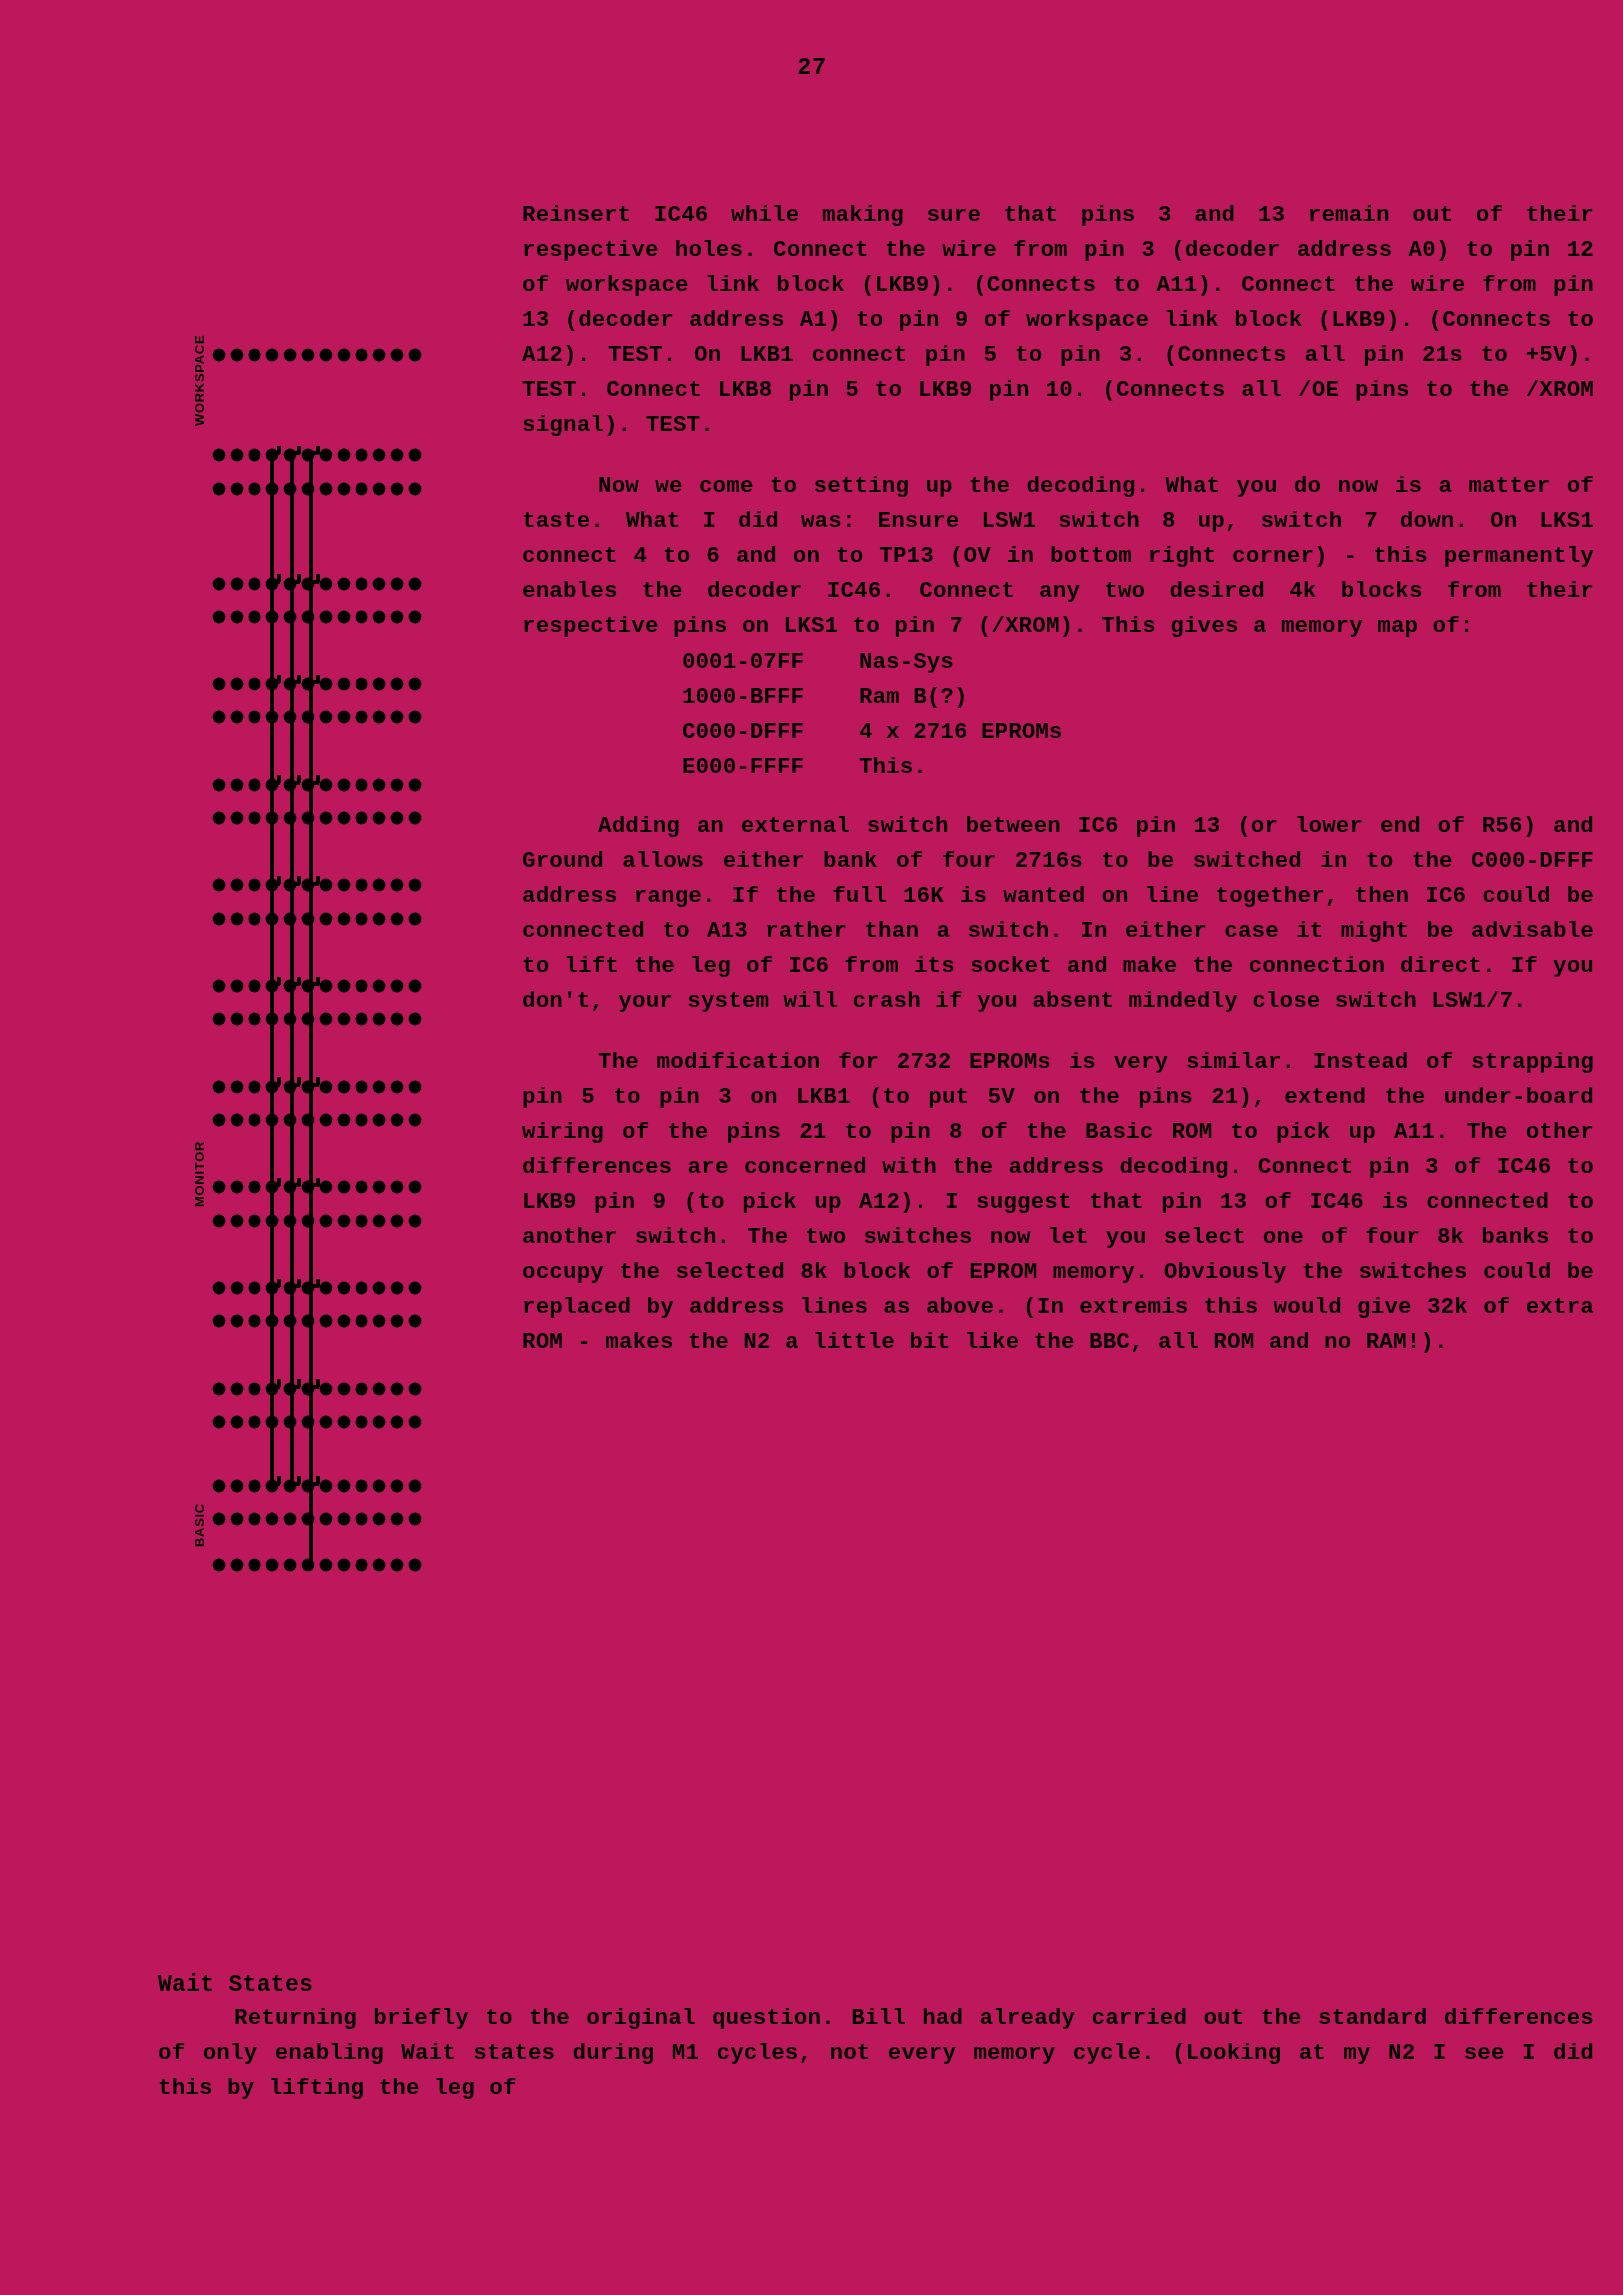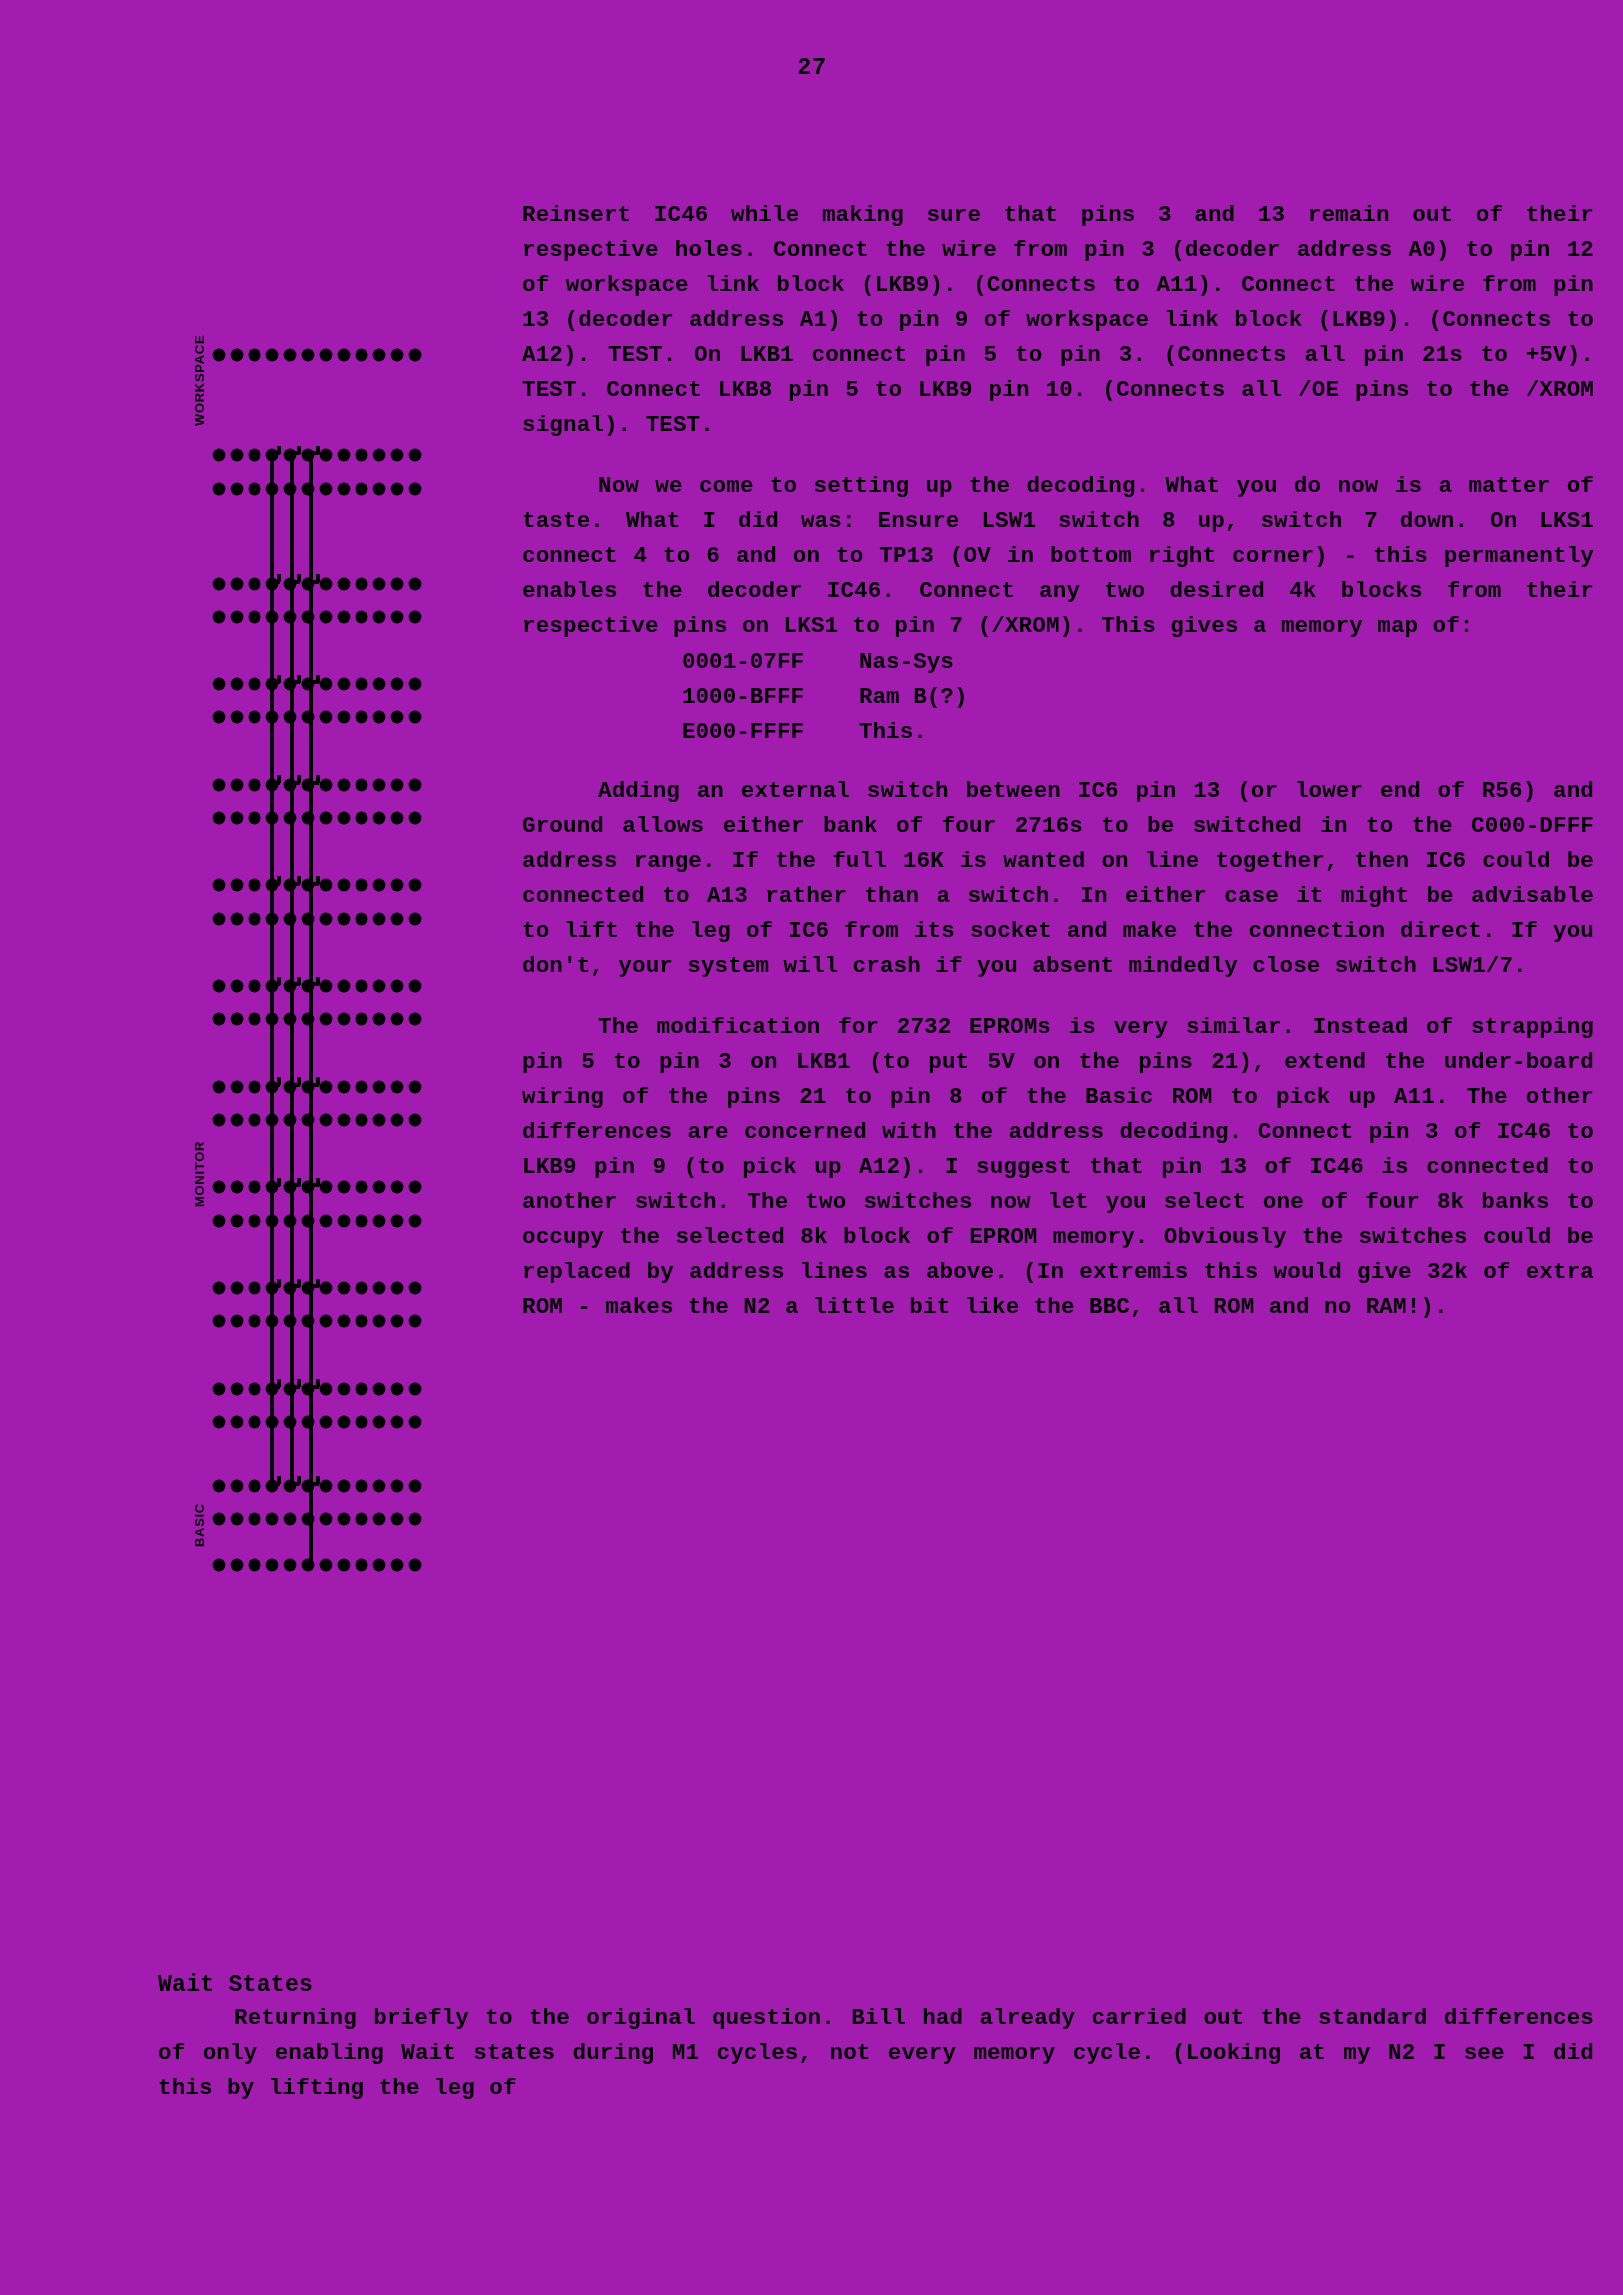--- a/index.html
+++ b/index.html
@@ -2,21 +2,21 @@
 <html style="font-size:11px"><head>
 <meta charset="utf-8">
 <style>
   html,body{margin:0;padding:0;background:#fff;}
   body{
     width:1624px;height:2295px;position:relative;overflow:hidden;
     font-family:"Liberation Mono","DejaVu Sans Mono",monospace;
     color:#000;
     -webkit-font-smoothing:none;
   }
-  .page{position:absolute;inset:0;background:#a21caf;}
+  .page{position:absolute;inset:0;background:#be185d;}
 
   
   #page-number{
     position:absolute;top:54px;left:0;width:1624px;text-align:center;
     font-size:23.6px;letter-spacing:0.7px;font-weight:600;
   }
 
   
   #text-column{
     position:absolute;left:522px;top:198px;width:1072px;
@@ -499,20 +499,21 @@
 
   <div id="text-column">
 
     <p class="para">Reinsert IC46 while making sure that pins 3 and 13 remain out of their respective holes. Connect the wire from pin 3 (decoder address A0) to pin 12 of workspace link block (LKB9). (Connects to A11). Connect the wire from pin 13 (decoder address A1) to pin 9 of workspace link block (LKB9). (Connects to A12). TEST. On LKB1 connect pin 5 to pin 3. (Connects all pin 21s to +5V). TEST. Connect LKB8 pin 5 to LKB9 pin 10. (Connects all /OE pins to the /XROM signal). TEST.</p>
 
     <p class="para indent tight">Now we come to setting up the decoding. What you do now is a matter of taste. What I did was: Ensure LSW1 switch 8 up, switch 7 down. On LKS1 connect 4 to 6 and on to TP13 (OV in bottom right corner) - this permanently enables the decoder IC46. Connect any two desired 4k blocks from their respective pins on LKS1 to pin 7 (/XROM). This gives a memory map of:</p>
 
     <div id="memory-map">
         <div class="mm-row"><span class="mm-range">0001-07FF</span><span>Nas-Sys</span></div>
         <div class="mm-row"><span class="mm-range">1000-BFFF</span><span>Ram B(?)</span></div>
+        <div class="mm-row"><span class="mm-range">C000-DFFF</span><span>4 x 2716 EPROMs</span></div>
         <div class="mm-row"><span class="mm-range">E000-FFFF</span><span>This.</span></div>
       </div>
 
     <p class="para indent">Adding an external switch between IC6 pin 13 (or lower end of R56) and Ground allows either bank of four 2716s to be switched in to the C000-DFFF address range. If the full 16K is wanted on line together, then IC6 could be connected to A13 rather than a switch. In either case it might be advisable to lift the leg of IC6 from its socket and make the connection direct. If you don't, your system will crash if you absent mindedly close switch LSW1/7.</p>
 
     <p class="para indent">The modification for 2732 EPROMs is very similar. Instead of strapping pin 5 to pin 3 on LKB1 (to put 5V on the pins 21), extend the under-board wiring of the pins 21 to pin 8 of the Basic ROM to pick up A11. The other differences are concerned with the address decoding. Connect pin 3 of IC46 to LKB9 pin 9 (to pick up A12). I suggest that pin 13 of IC46 is connected to another switch. The two switches now let you select one of four 8k banks to occupy the selected 8k block of EPROM memory. Obviously the switches could be replaced by address lines as above. (In extremis this would give 32k of extra ROM - makes the N2 a little bit like the BBC, all ROM and no RAM!).</p>
 
 
   </div>
 

